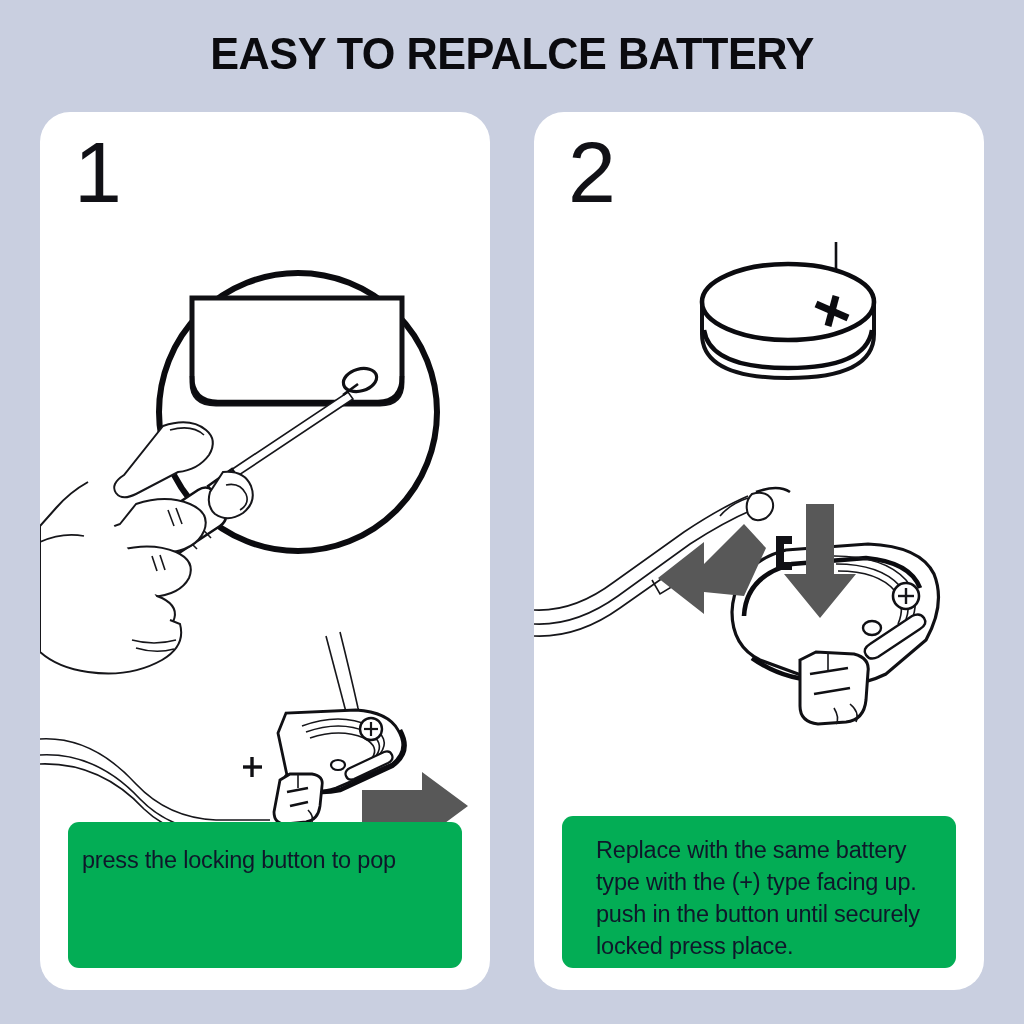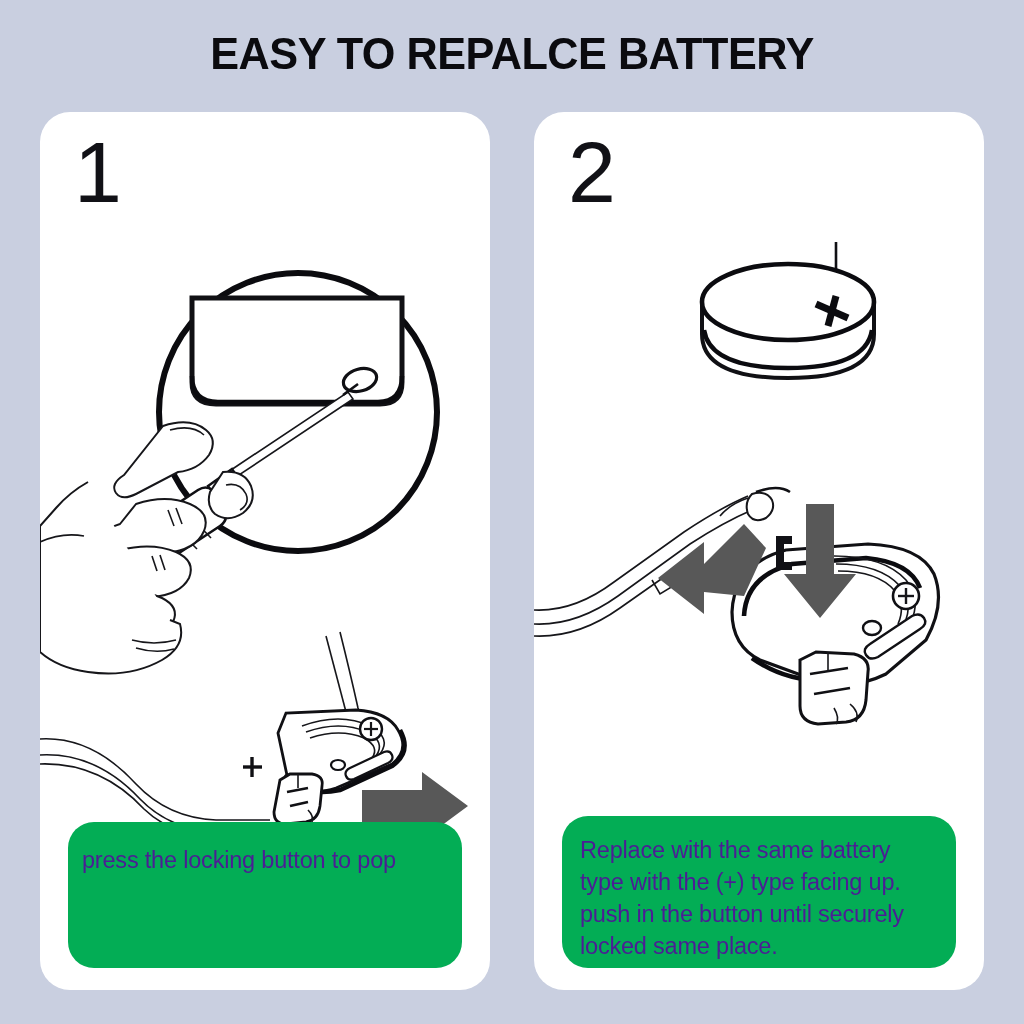--- a/index.html
+++ b/index.html
@@ -71,36 +71,36 @@
     width: 450px;
     height: 720px;
     pointer-events: none;
   }
 
   
   .caption {
     position: absolute;
     left: 28px;
     width: 394px;
-    border-radius: 26px;
+    border-radius: 11px;
     box-sizing: border-box;
-    color: #4c1d95;
+    color: #0f172a;
     font-size: 23.5px;
     line-height: 32px;
     padding: 22px 22px 22px 14px;
     letter-spacing: -0.2px;
   }
   .caption-1 {
     top: 710px;
     height: 146px;
   }
   .caption-2 {
     top: 704px;
     height: 152px;
-    padding-left: 18px;
+    padding-left: 34px;
     padding-top: 18px;
   }
 
   .ln { display: block; white-space: nowrap; }
 
   
   .s-thin  { fill: none; stroke: #16161a; stroke-width: 1.6; }
   .s-med   { fill: none; stroke: #101014; stroke-width: 2.6; }
   .s-thick { fill: none; stroke: #0b0b0f; stroke-width: 4.6; }
   .s-xthick{ fill: none; stroke: #0b0b0f; stroke-width: 6; }
@@ -328,17 +328,17 @@
 
       <g>
         <path class="blk" d="M242 424 L258 424 L258 432 L250 432 L250 450 L258 450 L258 458 L242 458 Z"></path>
       </g>
     </svg>
 
     <div class="caption caption-2" style="background:#03ad55">
       <span class="ln">Replace with the same battery</span>
       <span class="ln">type with the (+) type facing up.</span>
       <span class="ln">push in the button until securely</span>
-      <span class="ln">locked same place.</span>
+      <span class="ln">locked press place.</span>
     </div>
   </div>
 
 </div>
 
 </body></html>

